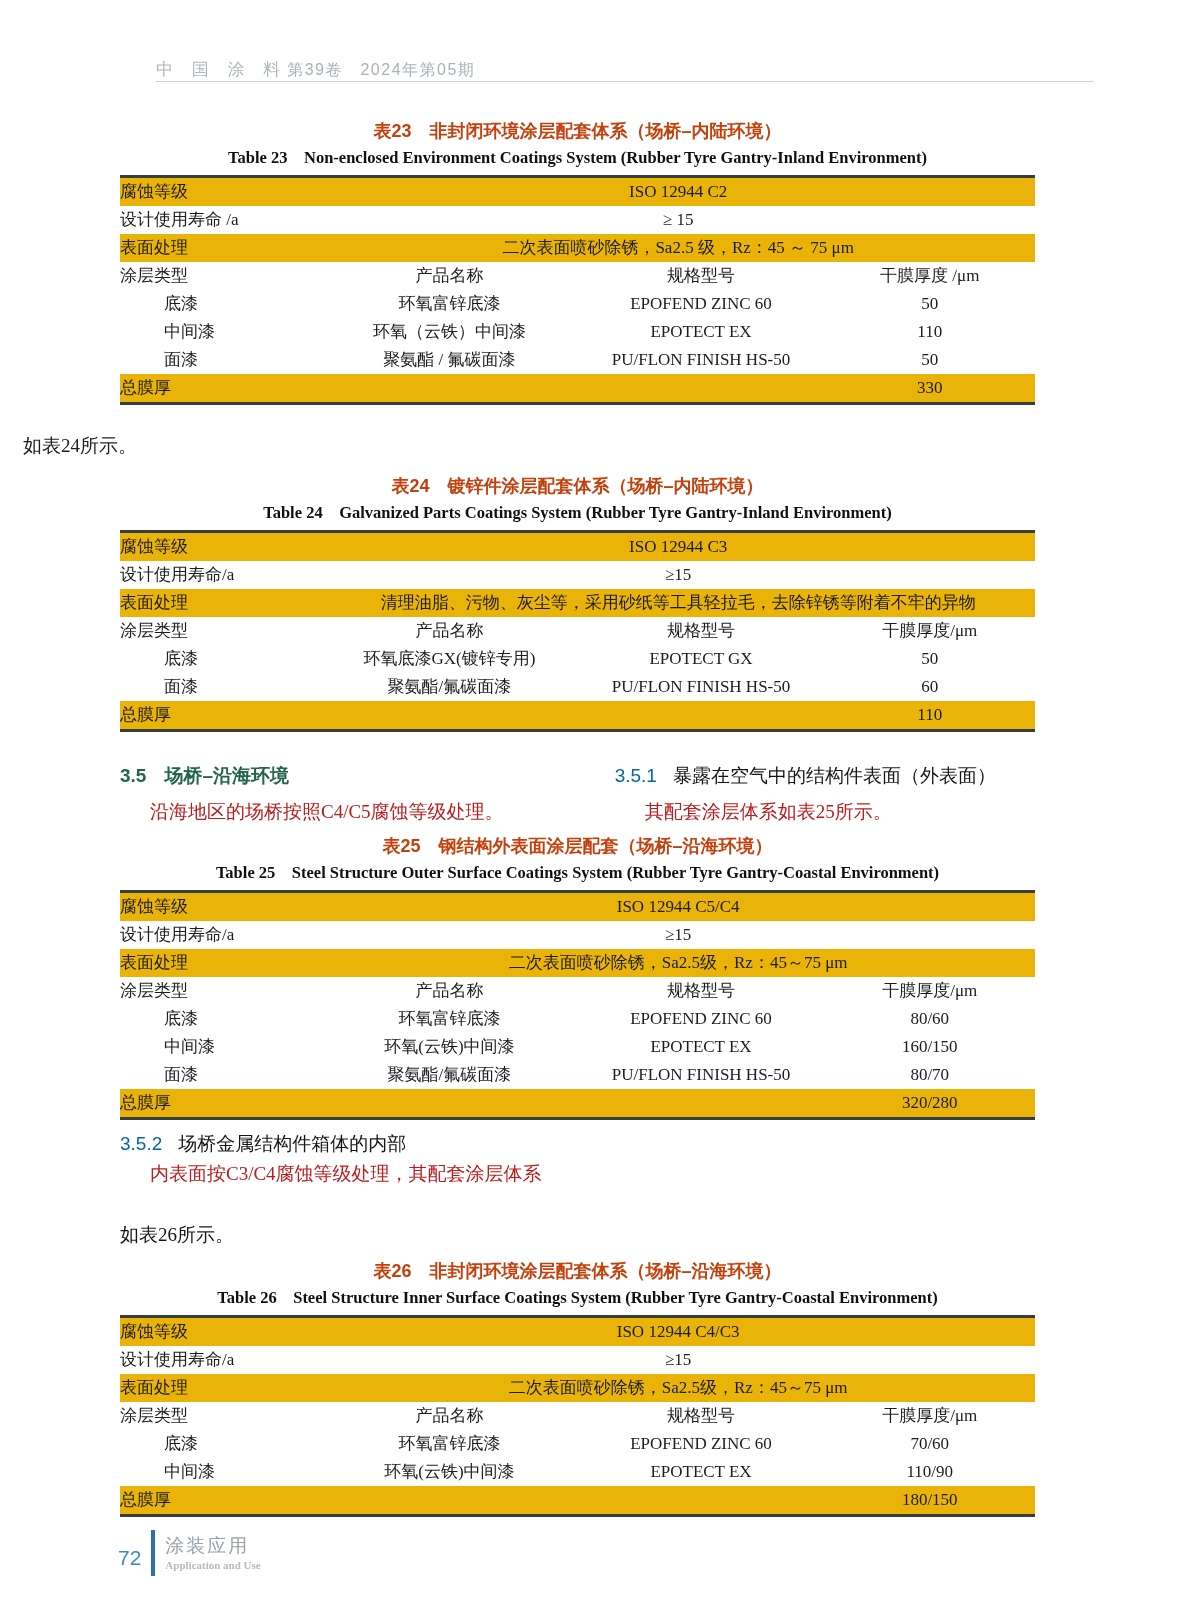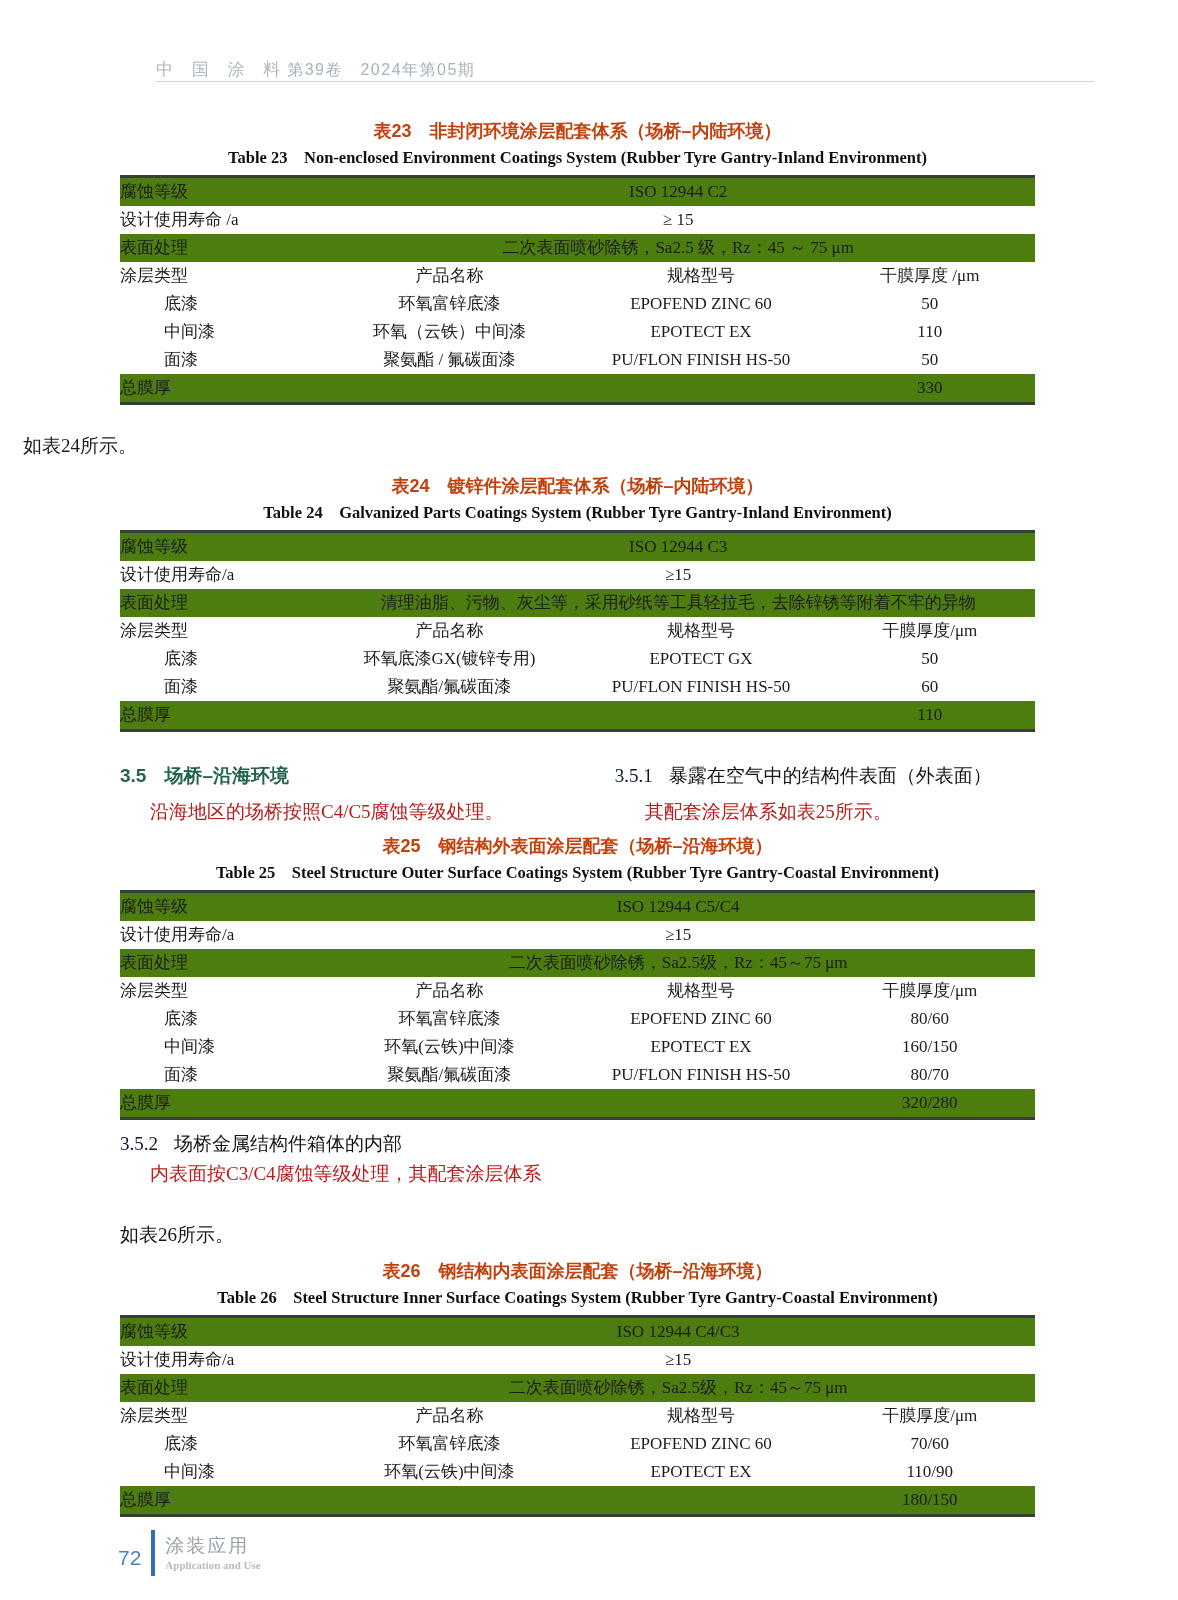--- a/index.html
+++ b/index.html
@@ -21,32 +21,32 @@
   .tbl-title-zh{width:915px;text-align:center;font-family:"Liberation Sans","DejaVu Sans",sans-serif;
     font-weight:bold;font-size:18px;color:#c2410c;line-height:26px;}
   .tbl-title-en{width:915px;text-align:center;font-weight:bold;font-size:16.5px;color:#101010;line-height:24px;margin-top:2px;}
 
   table.data{width:915px;border-collapse:collapse;margin-top:5px;
     border-top:3px solid #343f39;border-bottom:3px solid #343f39;font-size:17px;}
   table.data td{height:28px;padding:0;line-height:28px;white-space:nowrap;}
   td.c1{padding-left:30px;text-align:left;}
   td.c1.indent{padding-left:44px;}
   td.ctr{text-align:center;}
-  tr.shaded td{background:#4d7c0f;}
+  tr.shaded td{background:#eab308;}
 
   .para{font-size:19px;line-height:26px;margin:28px 0 0 0;width:915px;padding-left:23px;}
 
   .twocol{display:flex;width:938px;margin-left:120px;gap:34px;}
   .col-l{width:478px;}
   .col-r{width:460px;}
   .sec-head{font-family:"Liberation Sans","DejaVu Sans",sans-serif;font-weight:bold;font-size:19px;
     color:#24644c;line-height:27px;}
   .sec-head .num{margin-right:18px;}
   .sub-head{font-size:19px;line-height:27px;color:#151515;}
-  .sub-head .num{font-family:Liberation Serif, serif;color:#0f172a;margin-right:16px;}
+  .sub-head .num{font-family:Liberation Sans, sans-serif;color:#0369a1;margin-right:16px;}
   .sec-body{font-size:19px;line-height:27px;margin-top:9px;padding-left:30px;color:#b91c1c;}
 
   
   .page-footer{position:absolute;left:118px;top:1530px;display:flex;align-items:center;}
   .page-num{color:#4585c4;font-size:21px;font-family:"Liberation Sans","DejaVu Sans",sans-serif;margin-right:10px;margin-top:10px;}
   .vbar{width:4px;height:46px;background:#2e6fb0;margin-right:10px;}
   .footcol .zh{color:#99a1a9;font-size:19px;letter-spacing:2px;font-family:"Liberation Sans","DejaVu Sans",sans-serif;line-height:24px;}
   .footcol .en{color:#b5bbc0;font-size:11px;font-weight:bold;line-height:14px;}
 
   
@@ -258,21 +258,21 @@
         <span class="num">3.5.2</span><span>场桥金属结构件箱体的内部</span>
       </div>
       <div class="sec-body" style="margin-top:3px;">内表面按C3/C4腐蚀等级处理，其配套涂层体系</div>
     </div>
     <div class="col-r">
       <div class="sub-head">如表26所示。</div>
     </div>
   </section>
 
   <section class="block mt-t26">
-    <div class="tbl-title-zh">表26　钢结构内表面涂层配套（场桥–沿海环境）</div>
+    <div class="tbl-title-zh">表26　非封闭环境涂层配套体系（场桥–沿海环境）</div>
     <div class="tbl-title-en">Table 26　Steel Structure Inner Surface Coatings System (Rubber Tyre Gantry-Coastal Environment)</div>
     <table class="data">
       <colgroup>
           <col style="width:22%">
           <col style="width:28%">
           <col style="width:27%">
           <col style="width:23%">
         </colgroup>
       <tbody>
           <tr class="shaded">

